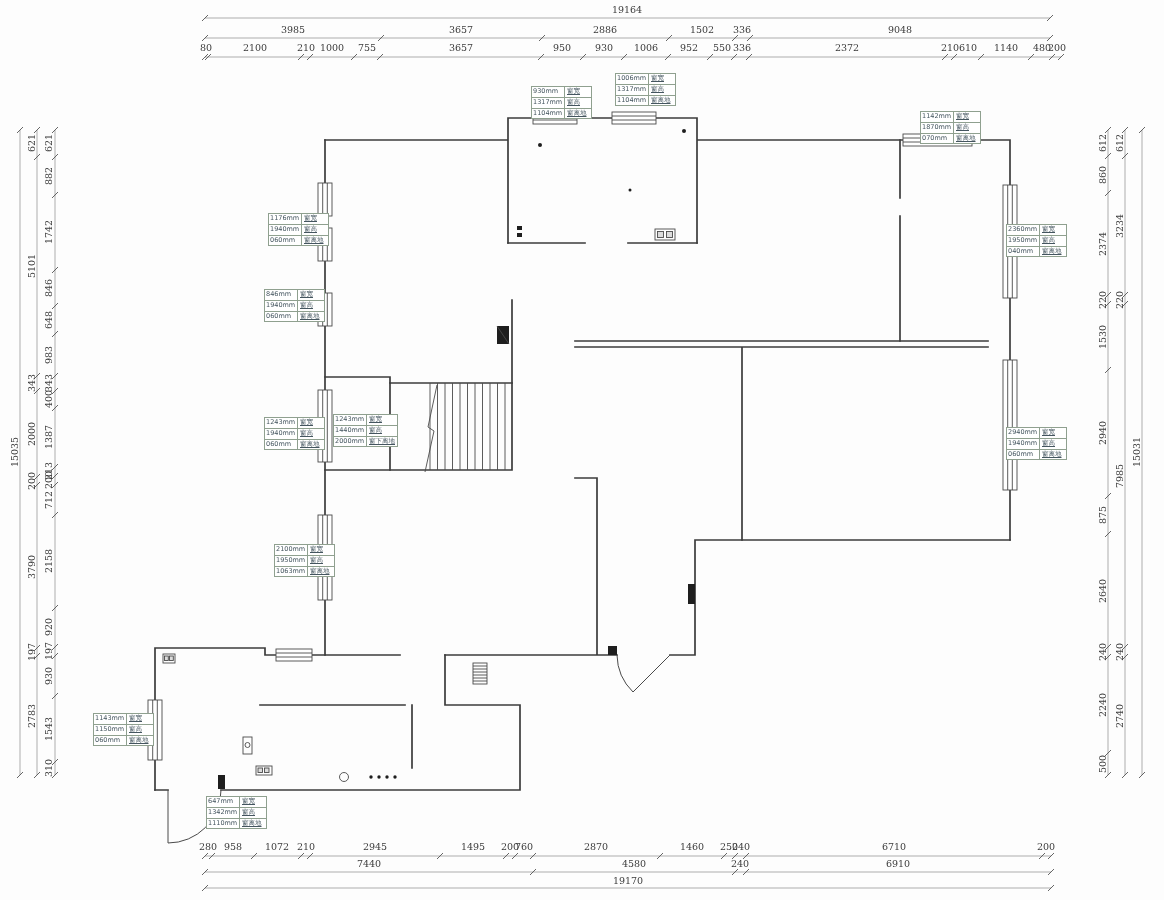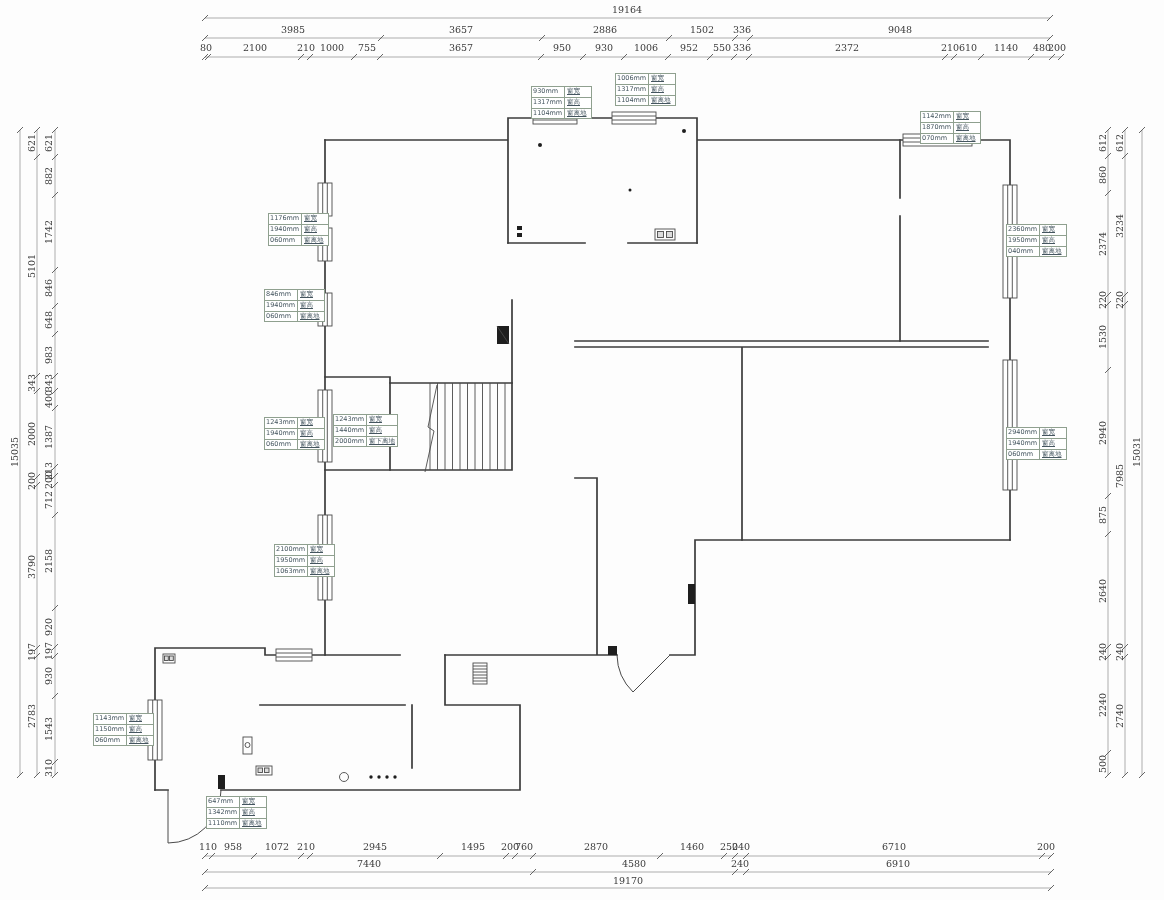--- a/index.html
+++ b/index.html
@@ -152,21 +152,21 @@
 <span class="dt" style="left:689px;top:47px">952</span>
 <span class="dt" style="left:722px;top:47px">550</span>
 <span class="dt" style="left:742px;top:47px">336</span>
 <span class="dt" style="left:847px;top:47px">2372</span>
 <span class="dt" style="left:950px;top:47px">210</span>
 <span class="dt" style="left:968px;top:47px">610</span>
 <span class="dt" style="left:1006px;top:47px">1140</span>
 <span class="dt" style="left:1042px;top:47px">480</span>
 <span class="dt" style="left:1057px;top:47px">200</span>
 
-<span class="dt" style="left:208px;top:846px">110</span>
+<span class="dt" style="left:208px;top:846px">280</span>
 <span class="dt" style="left:233px;top:846px">958</span>
 <span class="dt" style="left:277px;top:846px">1072</span>
 <span class="dt" style="left:306px;top:846px">210</span>
 <span class="dt" style="left:375px;top:846px">2945</span>
 <span class="dt" style="left:473px;top:846px">1495</span>
 <span class="dt" style="left:510px;top:846px">200</span>
 <span class="dt" style="left:524px;top:846px">760</span>
 <span class="dt" style="left:596px;top:846px">2870</span>
 <span class="dt" style="left:692px;top:846px">1460</span>
 <span class="dt" style="left:729px;top:846px">250</span>

